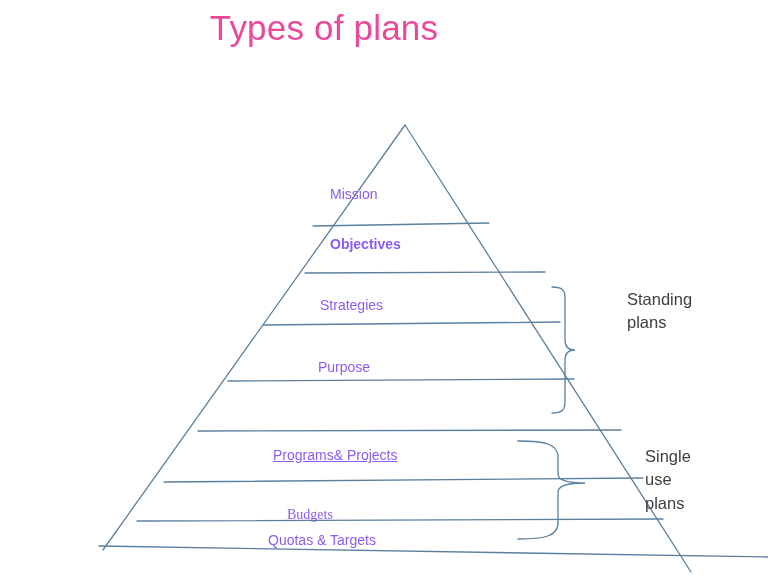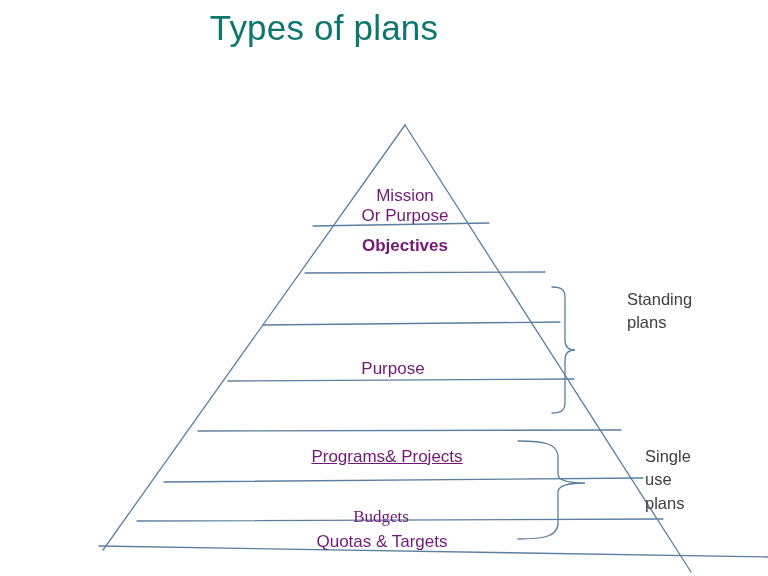--- a/index.html
+++ b/index.html
@@ -24,34 +24,33 @@
   }
   #title {
     position: absolute;
     left: 0;
     top: 8px;
     width: 648px;
     text-align: center;
     font-size: 35px;
     font-weight: 400;
     letter-spacing: 0.2px;
-    color: #0f766e;
+    color: #ec4899;
     white-space: nowrap;
   }
   #diagram {
     position: absolute;
     left: 0; top: 0;
     width: 768px;
     height: 576px;
   }
   .lvl {
     position: absolute;
-    text-align: center;
-    font-size: 17px;
-    color: #701a75;
+    font-size: 14px;
+    color: #8b5cf6;
     white-space: nowrap;
     line-height: 1.18;
   }
   .sidelabel {
     position: absolute;
     font-size: 16.5px;
     color: #404040;
     line-height: 1.42;
     white-space: nowrap;
   }
@@ -85,27 +84,29 @@
     </g>
 
     <g fill="none" stroke="#5b7f9e" stroke-width="1.3" stroke-linecap="round">
       <path d="M 518 441 C 548 441 556 445 558 455 L 558 474 C 558 480 566 483 585 483
                C 566 483 558 486 558 492 L 558 525 C 556 535 548 539 518 539"></path>
     </g>
   </svg>
 
   <div class="lvl" style="left:330px; top:186px; width:150px;">
     <div>Mission</div>
-    <div>Or Purpose</div>
   </div>
 
   <div class="lvl" style="left:330px; top:236px; width:150px;font-weight:bold;">
     <div>Objectives</div>
   </div>
 
+  <div class="lvl" style="left:320px; top:297px; width:150px;">
+    <div>Strategies</div>
+  </div>
 
   <div class="lvl" style="left:318px; top:359px; width:150px;">
     <div>Purpose</div>
   </div>
 
 
   <div class="lvl" style="left:273px; top:447px; width:228px;text-decoration:underline;">
     <div>Programs&amp; Projects</div>
   </div>
 

